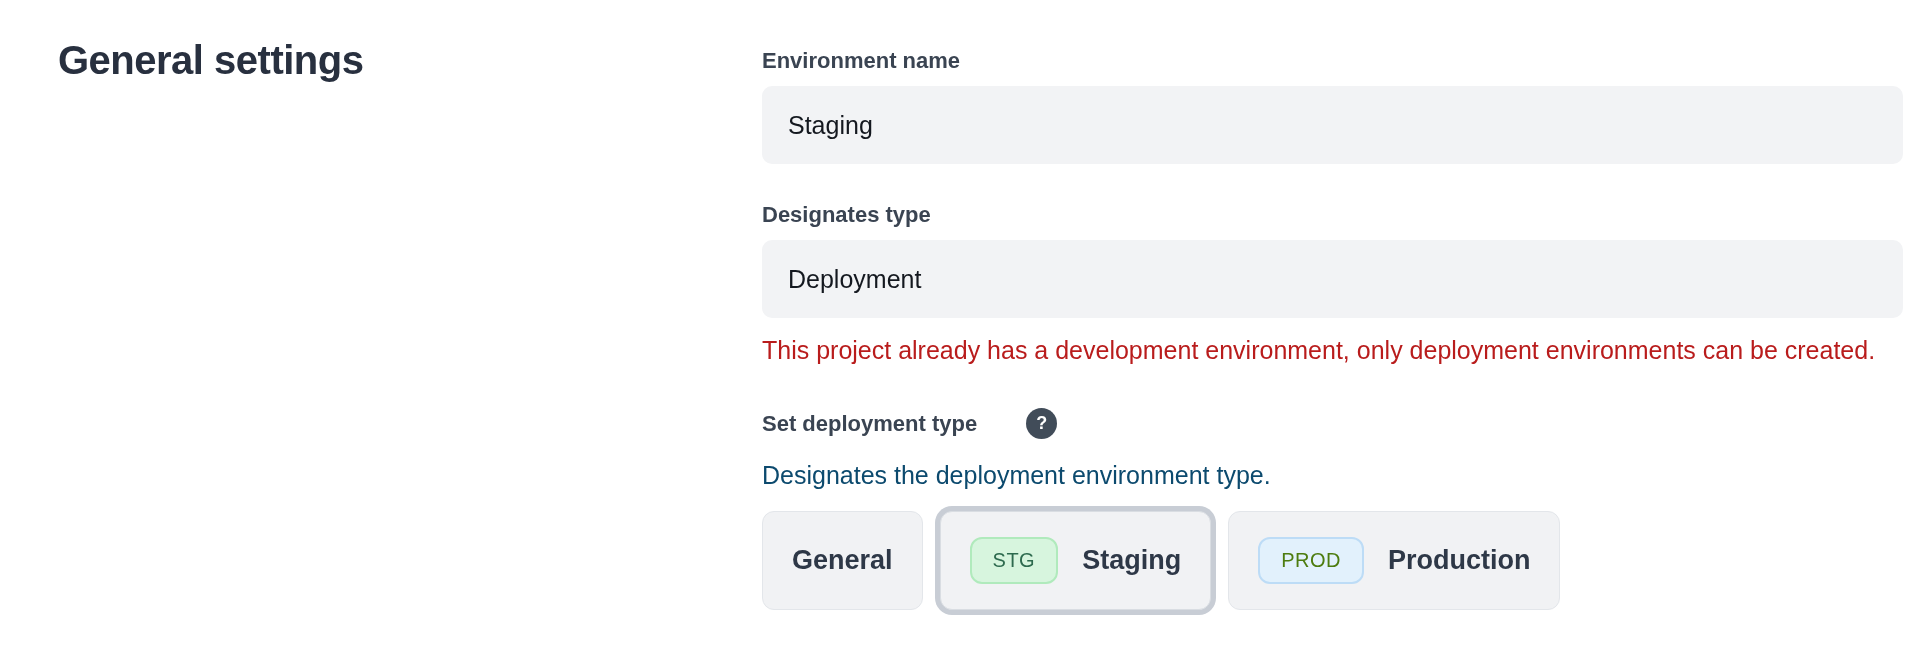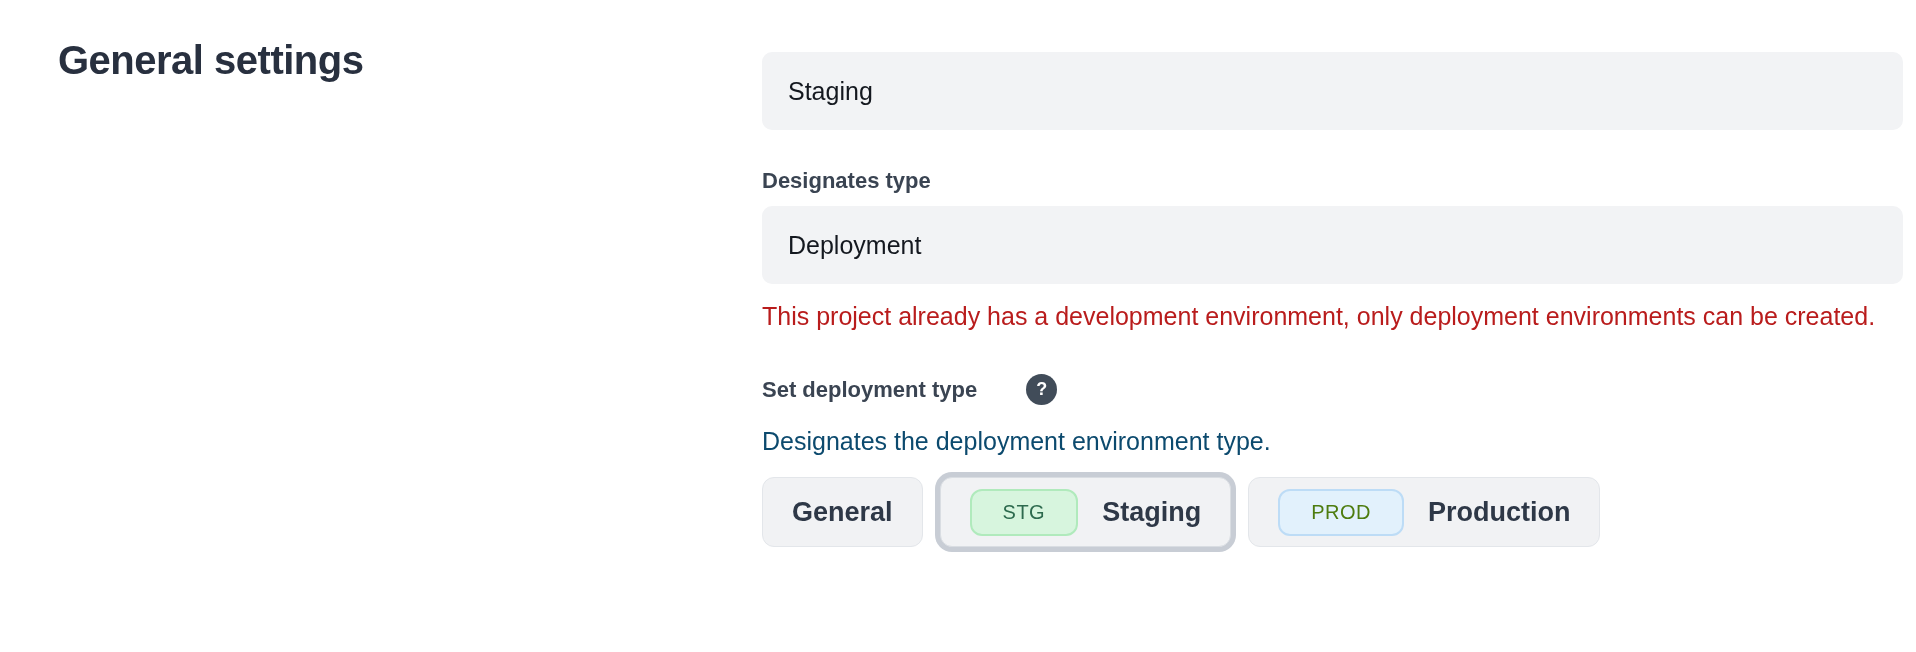--- a/index.html
+++ b/index.html
@@ -78,41 +78,41 @@
     line-height: 40px;
     color: #0c4a6e;
   }
   .button-row {
     margin-top: 16px;
     display: flex;
     align-items: center;
     gap: 17px;
   }
   .type-btn {
-    height: 70px;
+    height: 99px;
     display: inline-flex;
     align-items: center;
     gap: 24px;
     padding: 0 29px;
     background: #f1f2f4;
     border: 1px solid #e3e6ea;
     border-radius: 12px;
     font-family: inherit;
     font-size: 27px;
     font-weight: 700;
     color: #2e3847;
     cursor: pointer;
   }
   .type-btn.selected {
     border-color: #d9dde2;
     box-shadow: 0 0 0 5px #c8cdd5;
   }
   .env-badge {
     height: 47px;
-    padding: 0 31px;
+    padding: 0 21px;
     border-radius: 12px;
     display: inline-flex;
     align-items: center;
     justify-content: center;
     font-size: 20px;
     font-weight: 400;
     letter-spacing: 0.5px;
   }
   .env-badge.green {
     background: #d7f5de;
@@ -129,20 +129,21 @@
 <body>
 
 <div class="container">
 
   <div class="left-col">
     <h1 class="page-title">General settings</h1>
   </div>
 
   <div class="right-col">
 
+    <label class="field-label label-1">Environment name</label>
     <input class="text-input" type="text" value="Staging" style="">
 
     <label class="field-label label-2">Designates type</label>
     <input class="text-input" type="text" value="Deployment" style="">
 
     <div class="help-text">This project already has a development environment, only deployment environments can be created.</div>
 
     <div class="label-row">
       <span class="field-label">Set deployment type</span>
       <span class="help-icon">?</span>

